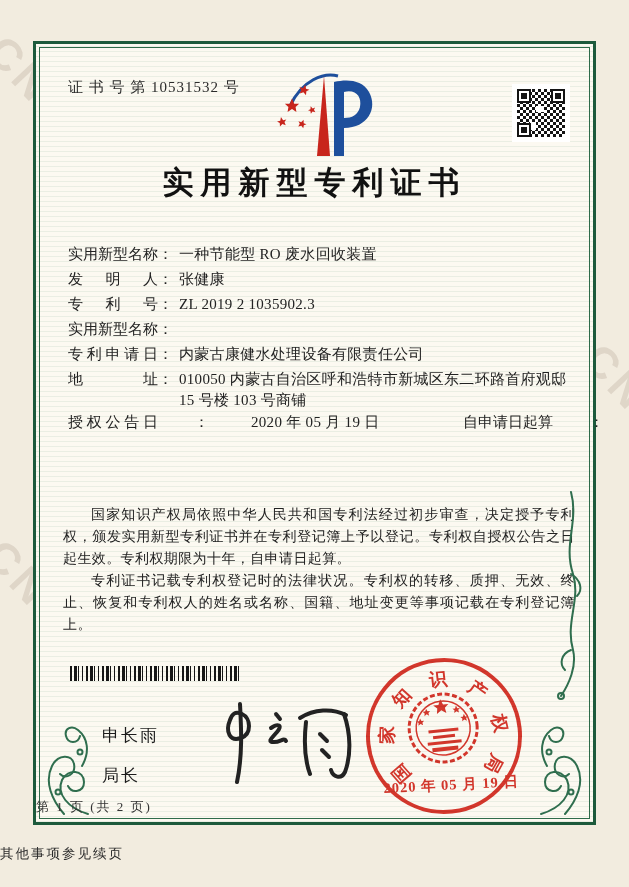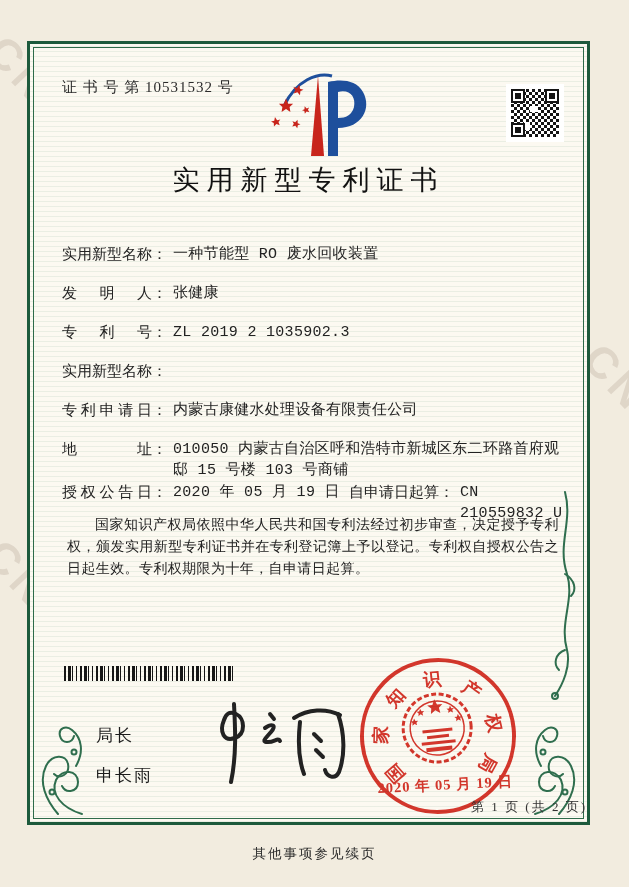--- a/index.html
+++ b/index.html
@@ -5,57 +5,57 @@
   html,body{margin:0;padding:0;}
   body{width:629px;height:887px;font-family:"Liberation Serif","DejaVu Serif",serif;}
   #page{position:relative;width:629px;height:887px;background:#f2ecdf;overflow:hidden;}
 
   
   .wm{position:absolute;font-family:"Liberation Sans","DejaVu Sans",sans-serif;
       font-weight:bold;font-size:44px;letter-spacing:5px;color:rgba(180,163,148,0.30);
       transform:rotate(47deg);white-space:nowrap;pointer-events:none;}
 
   
-  #frame{position:absolute;left:27px;top:41px;width:557px;height:778px;
+  #frame{position:absolute;left:33px;top:41px;width:557px;height:778px;
          border:3px solid #1d5a3c;outline:1px solid #2e6b4a;outline-offset:-7px;
          background-color:#fcf9f1;
          background-image:repeating-linear-gradient(0deg,rgba(140,180,155,0.16) 0 1px,transparent 1px 5px);}
 
   .certno{position:absolute;left:32px;top:34px;font-size:15px;color:#2b2b2b;letter-spacing:1px;}
 
   
   .logo{position:absolute;left:232px;top:26px;width:124px;height:98px;}
 
   
   .qr{position:absolute;left:476px;top:40px;width:58px;height:58px;background:#fff;}
   .qr-inner{position:absolute;inset:5px;
             background:conic-gradient(#141414 25%,transparent 0 50%,#141414 0 75%,transparent 0);
             background-size:6px 6px;}
   .qr-gap{position:absolute;background:#fff;}
   .finder{position:absolute;width:14px;height:14px;background:#fff;border:2px solid #141414;box-sizing:border-box;}
   .finder::after{content:"";position:absolute;inset:2px;background:#141414;}
 
   .title{position:absolute;left:0;top:118px;width:100%;text-align:center;
-         font-size:27px;font-weight:normal;letter-spacing:7px;color:#111;}
+         font-size:31px;font-weight:bold;letter-spacing:7px;color:#111;}
 
   
   .fields{position:absolute;left:32px;top:200px;width:505px;font-size:15px;color:#222;}
-  .field-row{display:flex;align-items:flex-start;line-height:21px;margin-bottom:18px;}
+  .field-row{display:flex;align-items:flex-start;line-height:21px;margin-bottom:4px;}
   .flabel{display:inline-block;width:90px;text-align:justify;text-align-last:justify;flex:none;}
   .fcolon{flex:none;}
-  .fvalue{margin-left:6px;letter-spacing:0.3px;font-family:Liberation Mono, monospace;}
+  .fvalue{margin-left:6px;letter-spacing:0.3px;}
   .fvalue.addr{max-width:398px;}
   .fvalue.fixed{width:176px;flex:none;}
   .row-addr{margin-bottom:1px;}
-  .field-row:last-child{margin-bottom:0;}
+  .field-row:last-child{margin-bottom:0;gap:36px;}
 
   
   .paras{position:absolute;left:27px;top:460px;width:512px;font-size:14px;line-height:22px;
          color:#222;text-align:justify;letter-spacing:0.4px;}
-  .paras p{margin:10px;text-indent:2em;}
+  .paras p{margin:0;text-indent:2em;}
 
   
   .barcode{position:absolute;left:34px;top:622px;width:172px;height:15px;
            background:repeating-linear-gradient(90deg,#161616 0 2px,transparent 2px 4px,
              #161616 4px 7px,transparent 7px 8px,#161616 8px 9px,transparent 9px 12px,
              #161616 12px 13px,transparent 13px 16px);}
 
   
   .director{position:absolute;left:66px;top:672px;font-size:17px;color:#1c1c1c;line-height:40px;letter-spacing:2px;}
   .signature{position:absolute;left:168px;top:650px;}
@@ -66,22 +66,22 @@
   .seal-circle{position:absolute;inset:8px;border:4px solid #d5281e;border-radius:50%;}
   .ring-char{position:absolute;left:50%;top:50%;font-size:18px;font-weight:bold;color:#d5281e;}
   .seal-emblem{position:absolute;left:46px;top:38px;}
   .seal-date{position:absolute;left:8px;top:126px;width:160px;text-align:center;
              font-size:14.5px;font-weight:bold;color:#d5281e;letter-spacing:1px;transform:rotate(3deg);}
 
   
   .orn{position:absolute;pointer-events:none;}
   .orn svg path,.orn svg circle{stroke:#2f6e4e;fill:none;stroke-width:2;stroke-linecap:round;}
 
-  .pageno{position:absolute;left:0;bottom:6px;width:100%;text-align:right;font-size:13px;color:#333;letter-spacing:2px;}
-  .footer-note{position:absolute;left:0;top:845px;width:100%;text-align:center;font-size:13.5px;color:#2b2b2b;letter-spacing:2px;}
+  .pageno{position:absolute;left:0;bottom:6px;width:100%;text-align:left;font-size:13px;color:#333;letter-spacing:2px;}
+  .footer-note{position:absolute;left:0;top:845px;width:100%;text-align:left;font-size:13.5px;color:#2b2b2b;letter-spacing:2px;}
 </style>
 </head>
 <body>
 
 <div id="page">
 
   <div class="wm" style="left:150px;top:92px;">CNIPA</div>
   <div class="wm" style="left:-30px;top:76px;">CNIPA</div>
   <div class="wm" style="left:566px;top:384px;">CNIPA</div>
   <div class="wm" style="left:-32px;top:580px;">CNIPA</div>
@@ -153,27 +153,28 @@
           <span class="fcolon">：</span>
         <span class="fvalue fixed">2020 年 05 月 19 日</span>
         <span class="flabel">自申请日起算</span>
           <span class="fcolon">：</span>
         <span class="fvalue">CN 210559832 U</span>
       </div>
     </div>
 
     <div class="paras">
       <p>国家知识产权局依照中华人民共和国专利法经过初步审查，决定授予专利权，颁发实用新型专利证书并在专利登记簿上予以登记。专利权自授权公告之日起生效。专利权期限为十年，自申请日起算。</p>
+      <p>专利证书记载专利权登记时的法律状况。专利权的转移、质押、无效、终止、恢复和专利权人的姓名或名称、国籍、地址变更等事项记载在专利登记簿上。</p>
     </div>
 
     <div class="barcode"></div>
 
     <div class="director">
+      <div>申长雨</div>
       <div>局长</div>
-      <div>申长雨</div>
     </div>
 
     <div class="signature">
       <svg width="170" height="95" viewBox="0 0 170 95">
         <g stroke="#222" stroke-width="4" fill="none" stroke-linecap="round">
           <path d="M26,26 C21,38 26,48 37,44 C48,40 47,24 38,20 C31,17 28,20 26,26"></path>
           <path d="M36,10 C37,30 39,60 33,88"></path>
           <path d="M72,20 L76,25"></path>
           <path d="M67,34 C74,29 79,31 73,38 C67,45 63,48 70,48 C77,48 80,43 82,47"></path>
           <path d="M96,24 C110,15 128,14 142,21"></path>

